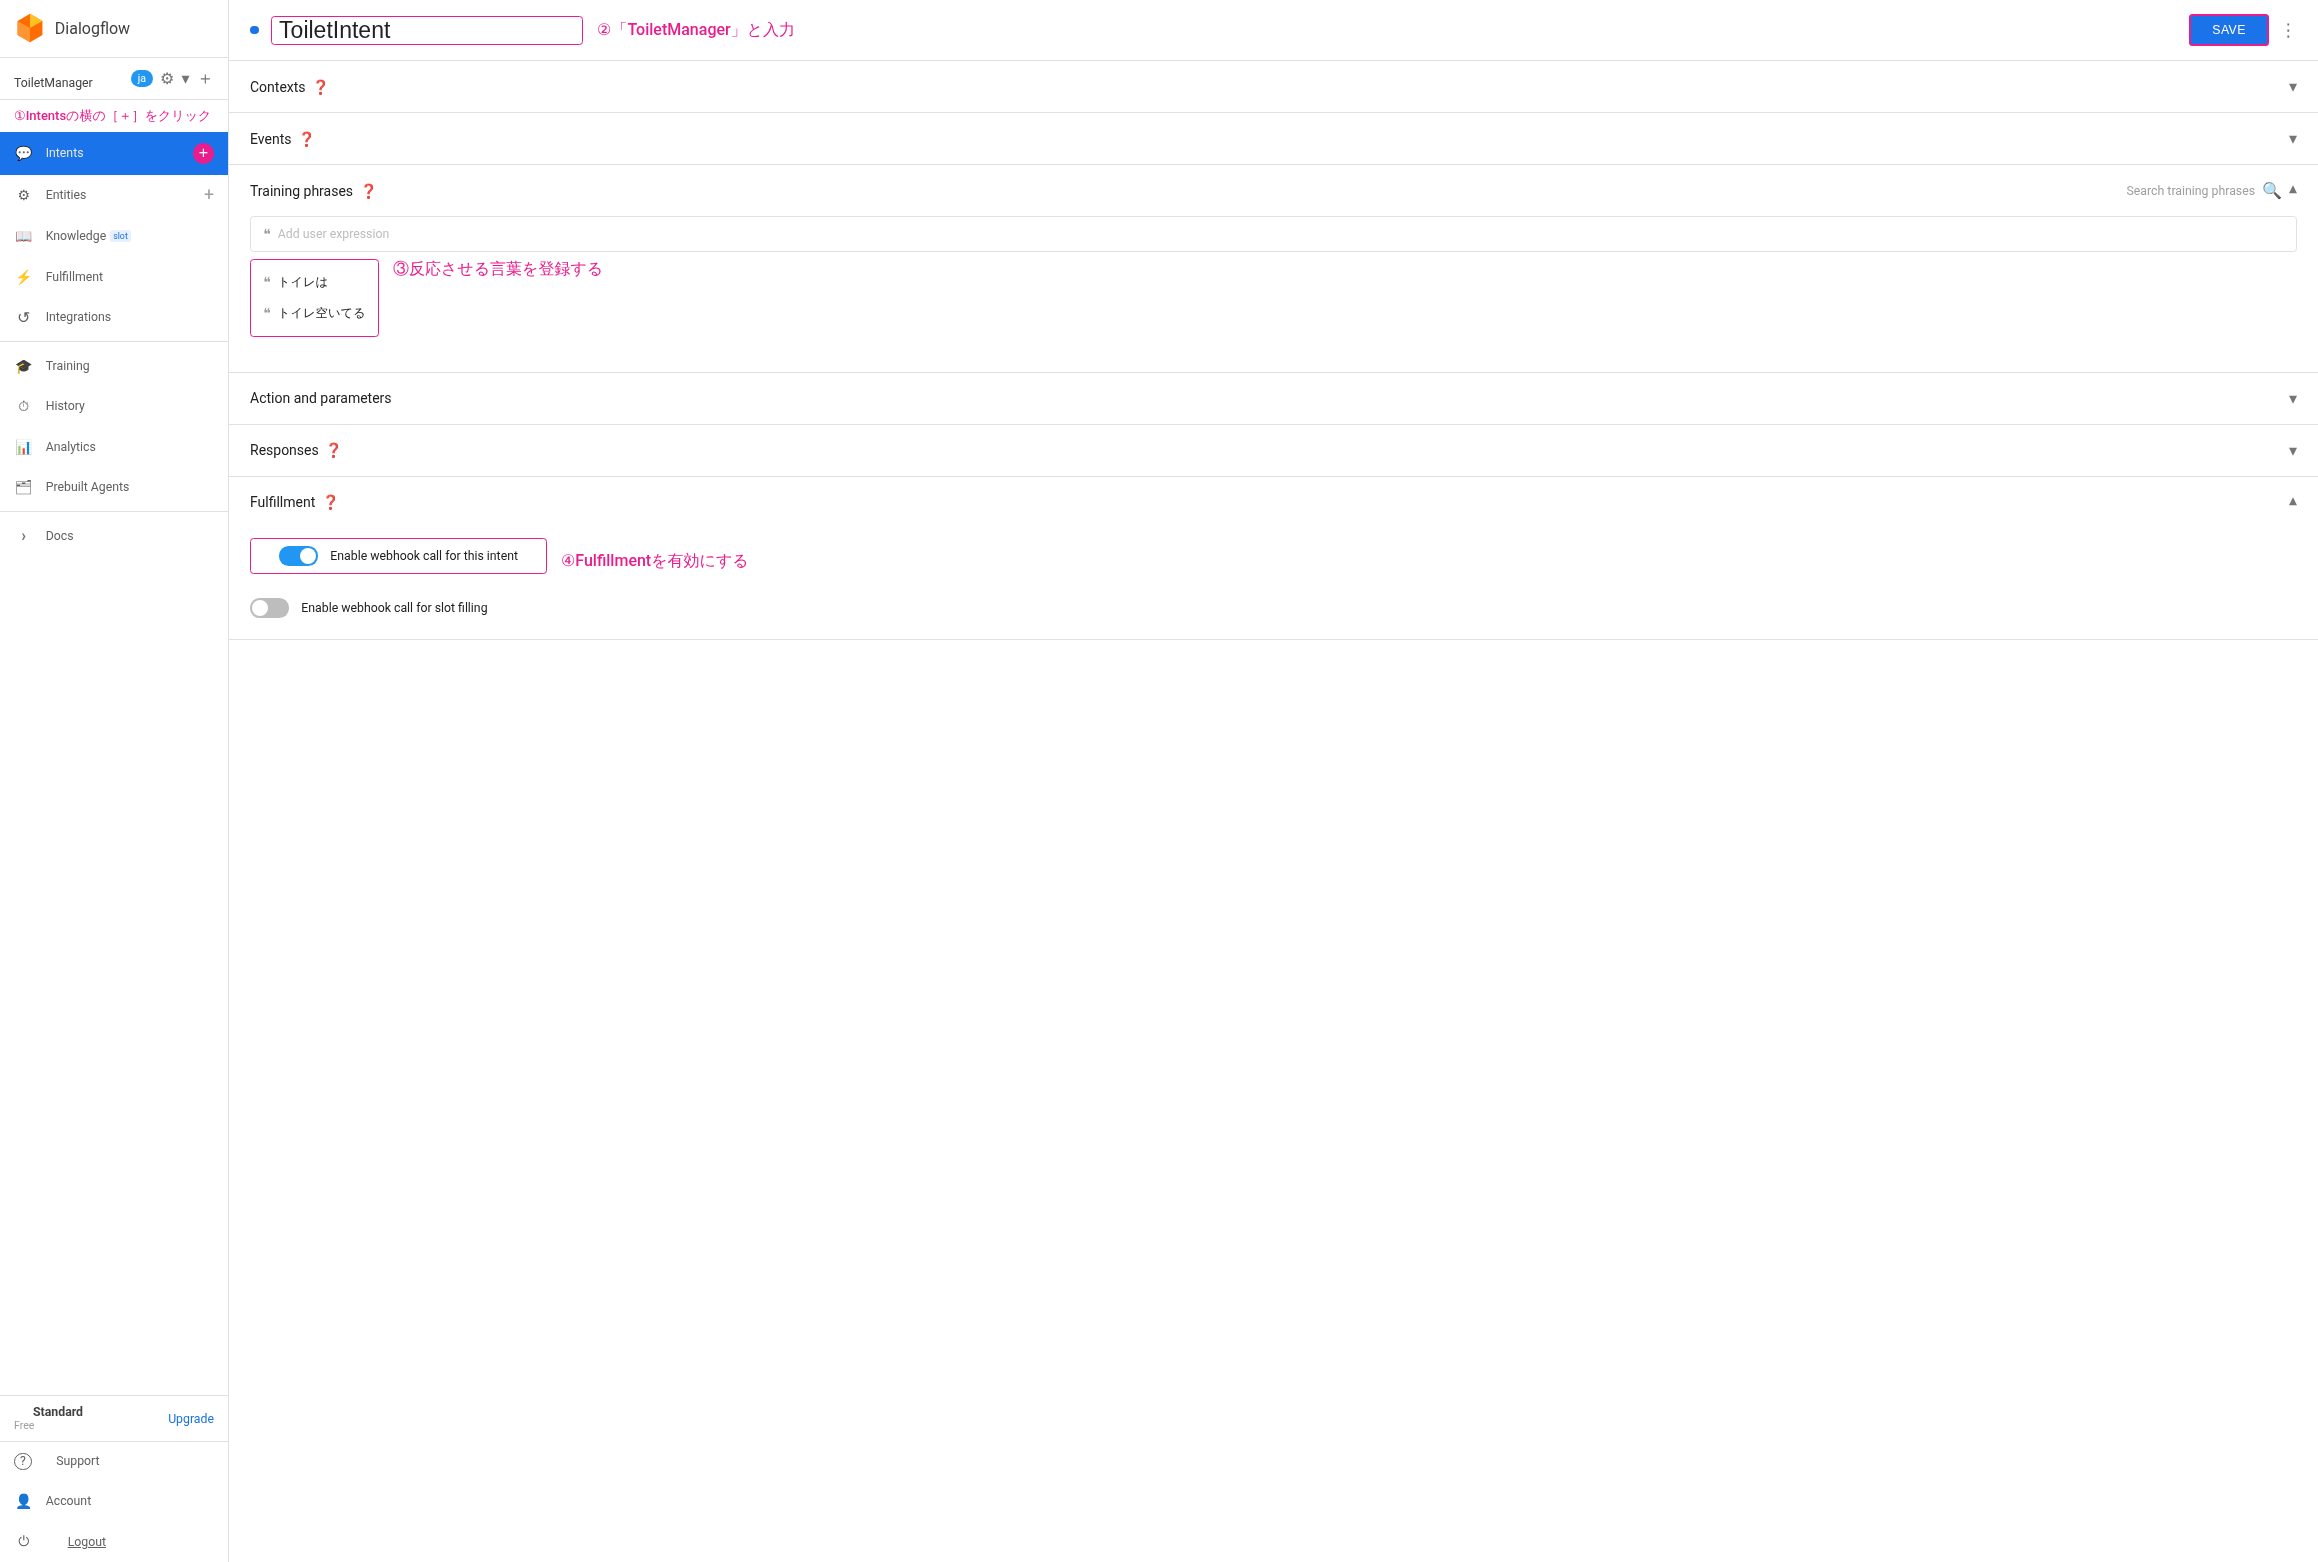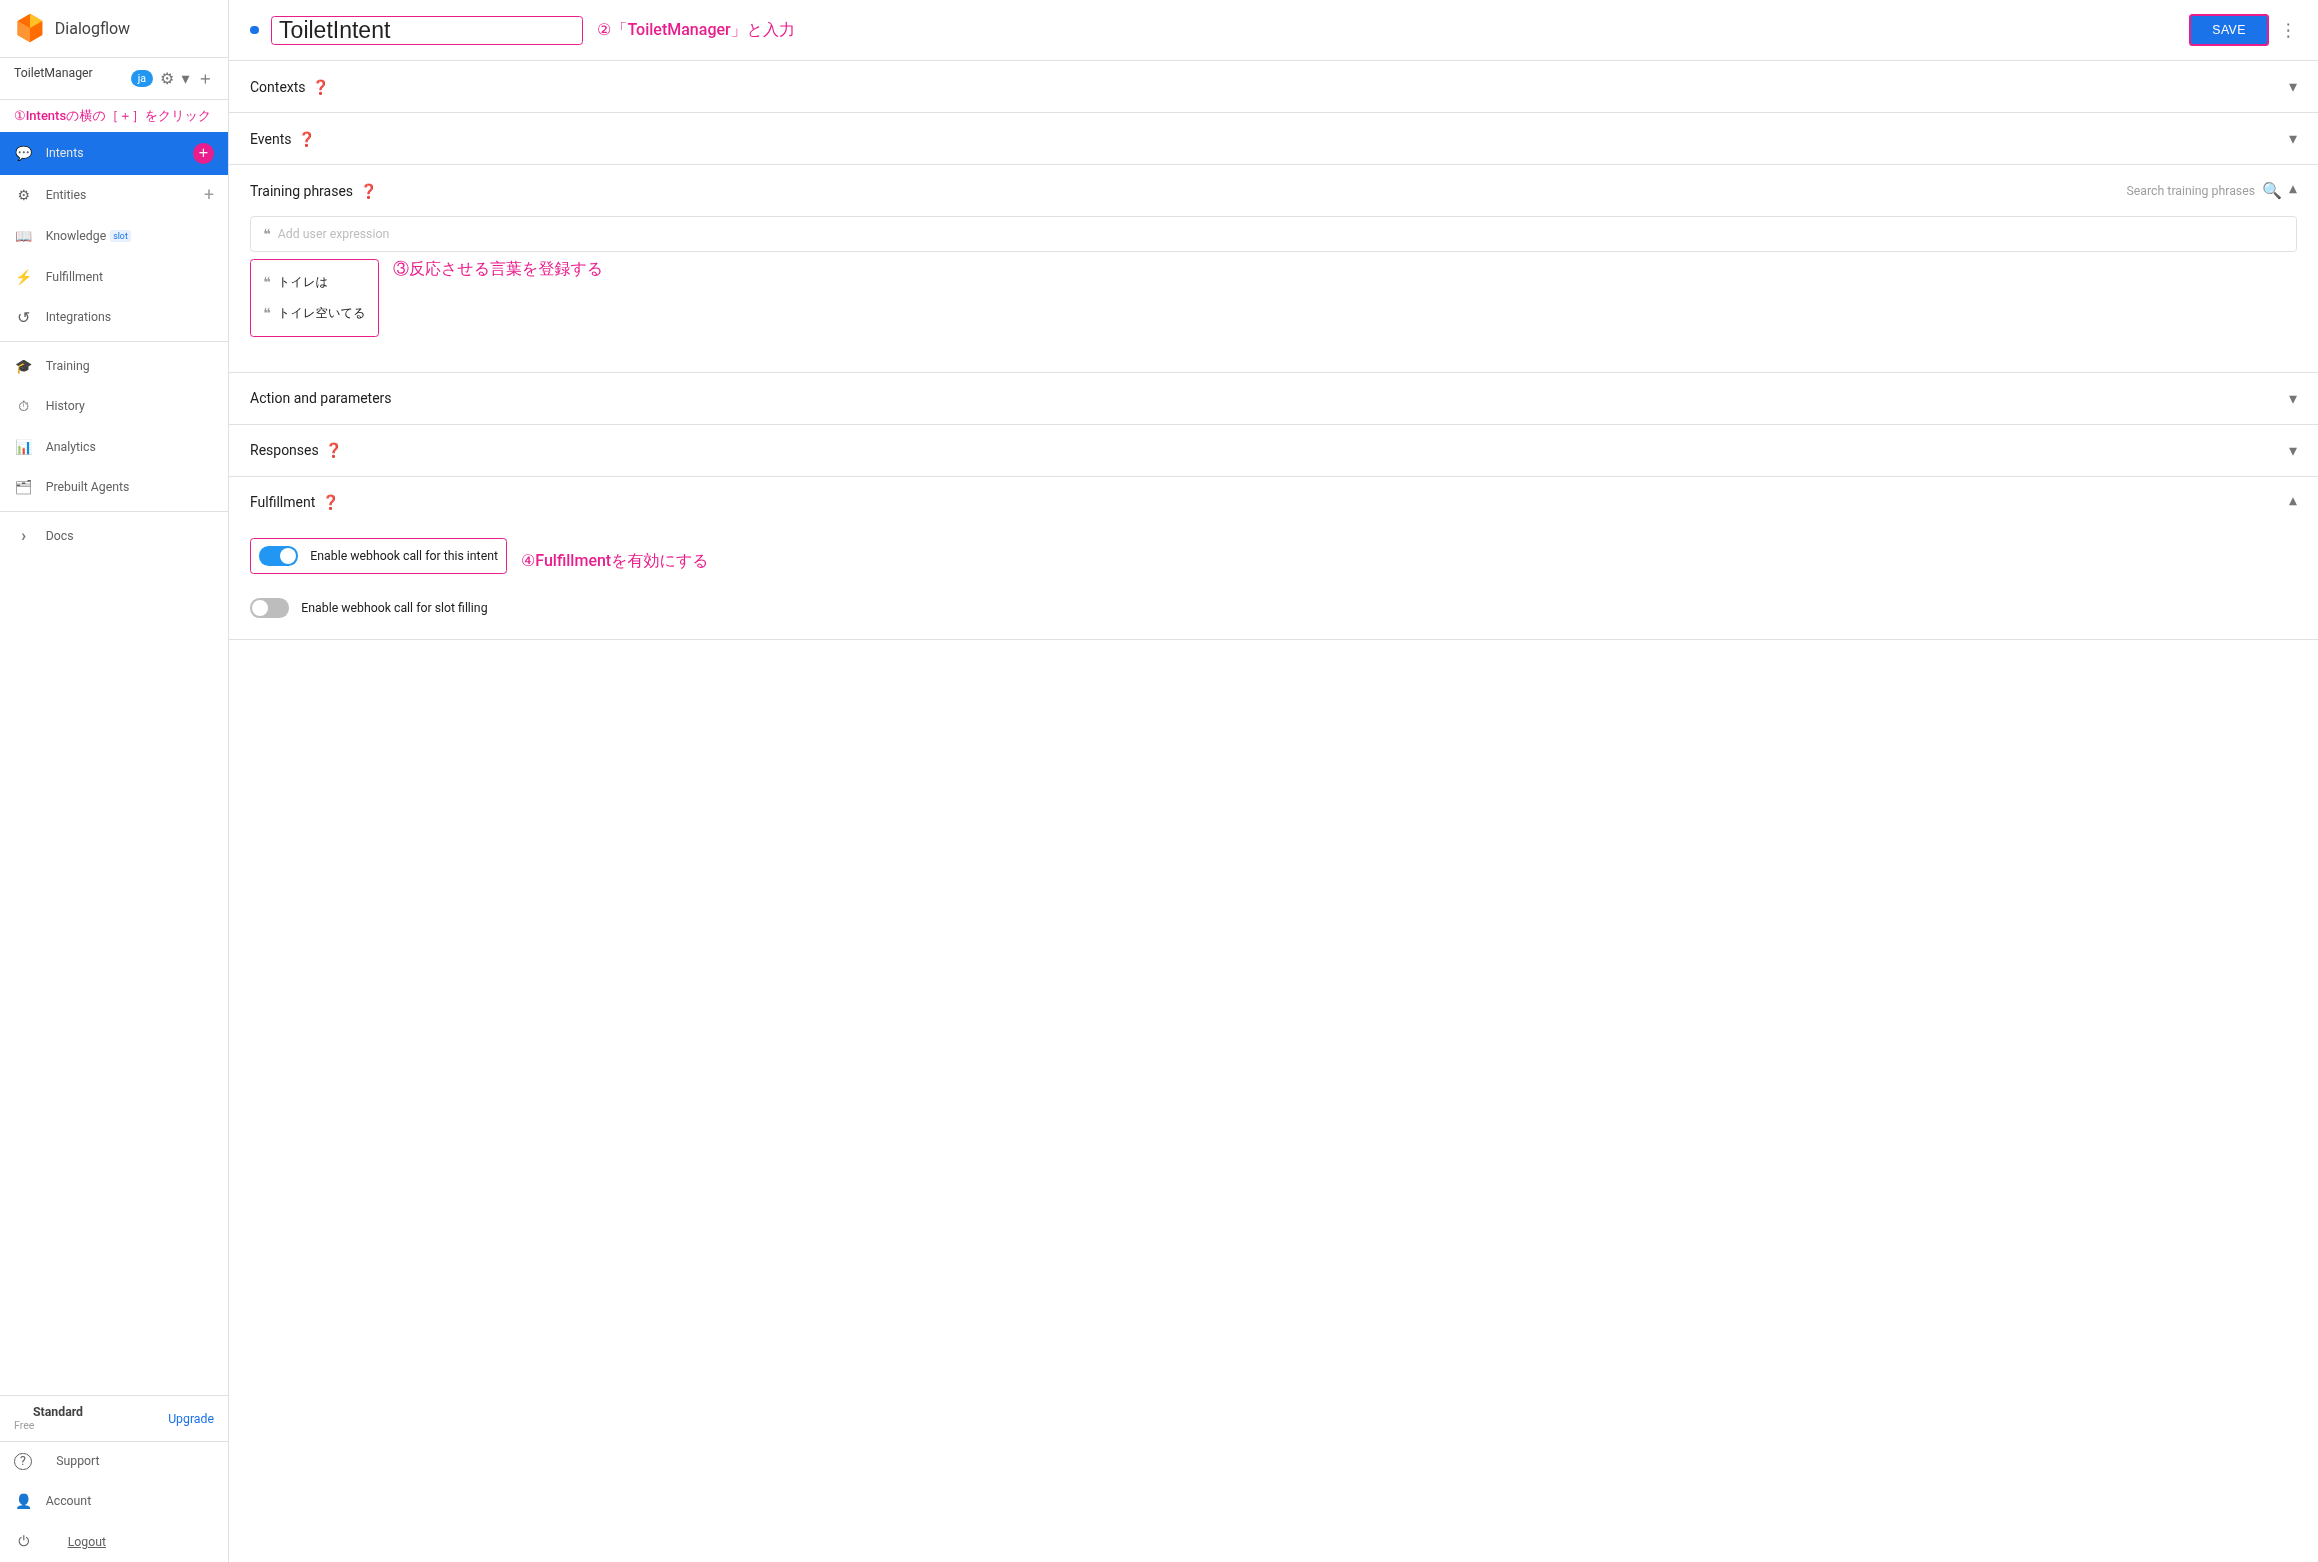--- a/index.html
+++ b/index.html
@@ -27,21 +27,21 @@
       height: 32px;
       margin-right: 8.8px;
     }
     .logo-text {
       font-size: 16px;
       color: #424242;
       font-weight: 400;
     }
     .agent-row {
       display: flex;
-      align-items: flex-start;
+      align-items: flex-end;
       justify-content: space-between;
       padding: 8.8px 14px;
       border-bottom: 0.9px solid #e0e0e0;
     }
     .agent-name {
       font-size: 12.3px;
       color: #424242;
     }
     .agent-controls {
       display: flex;
@@ -278,21 +278,21 @@
       padding: 0 21px;
       border-bottom: 0.9px solid #e0e0e0;
     }
     .fulfillment-content {
       padding: 10.6px 0 17.6px 0;
     }
     .toggle-row {
       display: flex;
       align-items: center;
       gap: 12.3px;
-      padding: 7px 8px;
+      padding: 7px 28px;
       border: 1.8px solid #e91e8c;
       border-radius: 3.5px;
       display: inline-flex;
       margin-bottom: 10.6px;
     }
     .toggle-on {
       width: 39px;
       height: 19.4px;
       background: #2196f3;
       border-radius: 9.7px;

